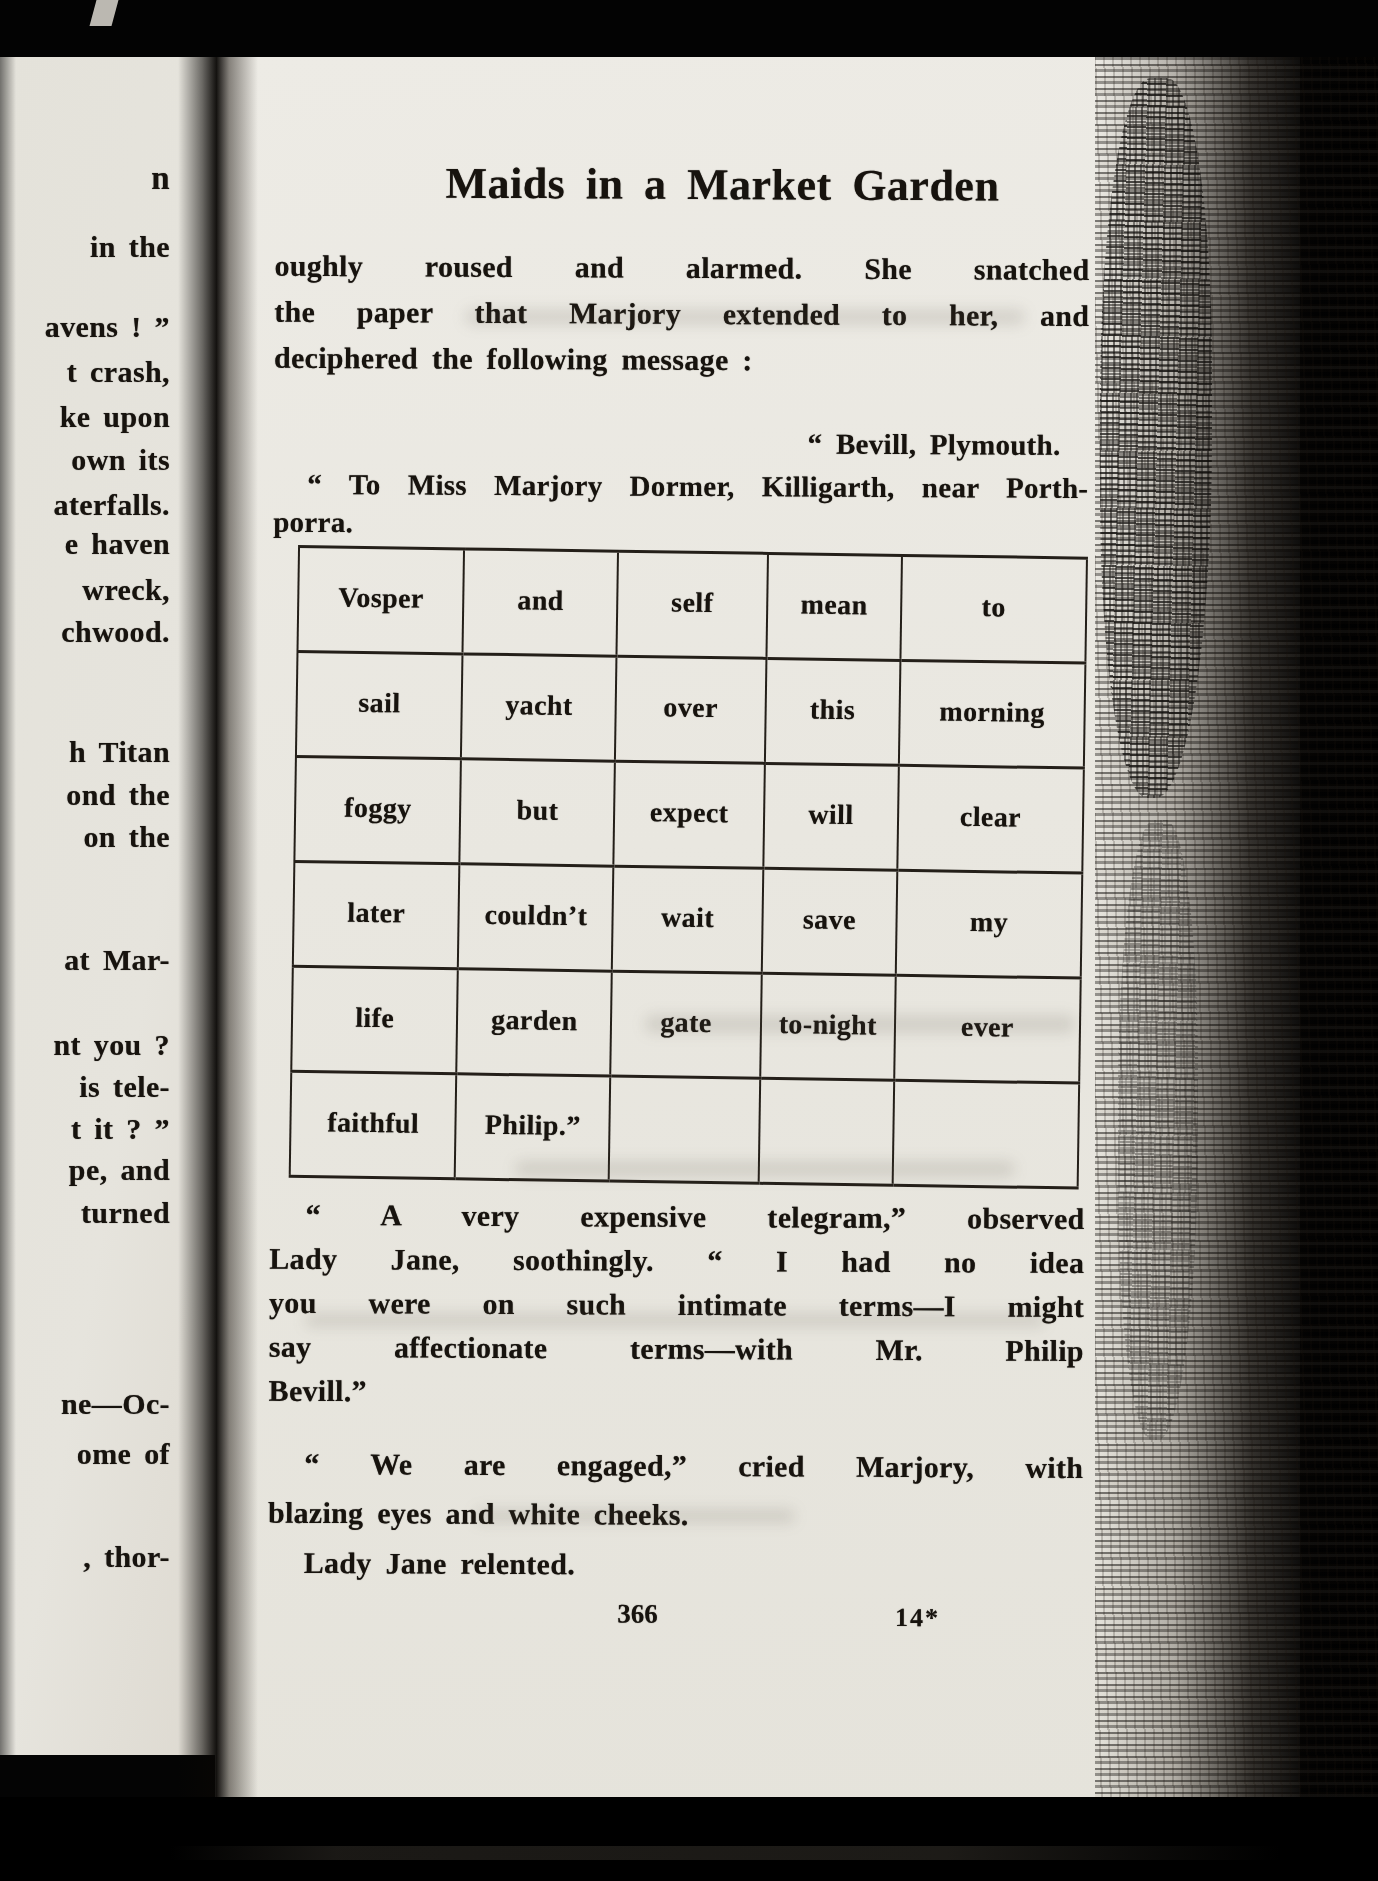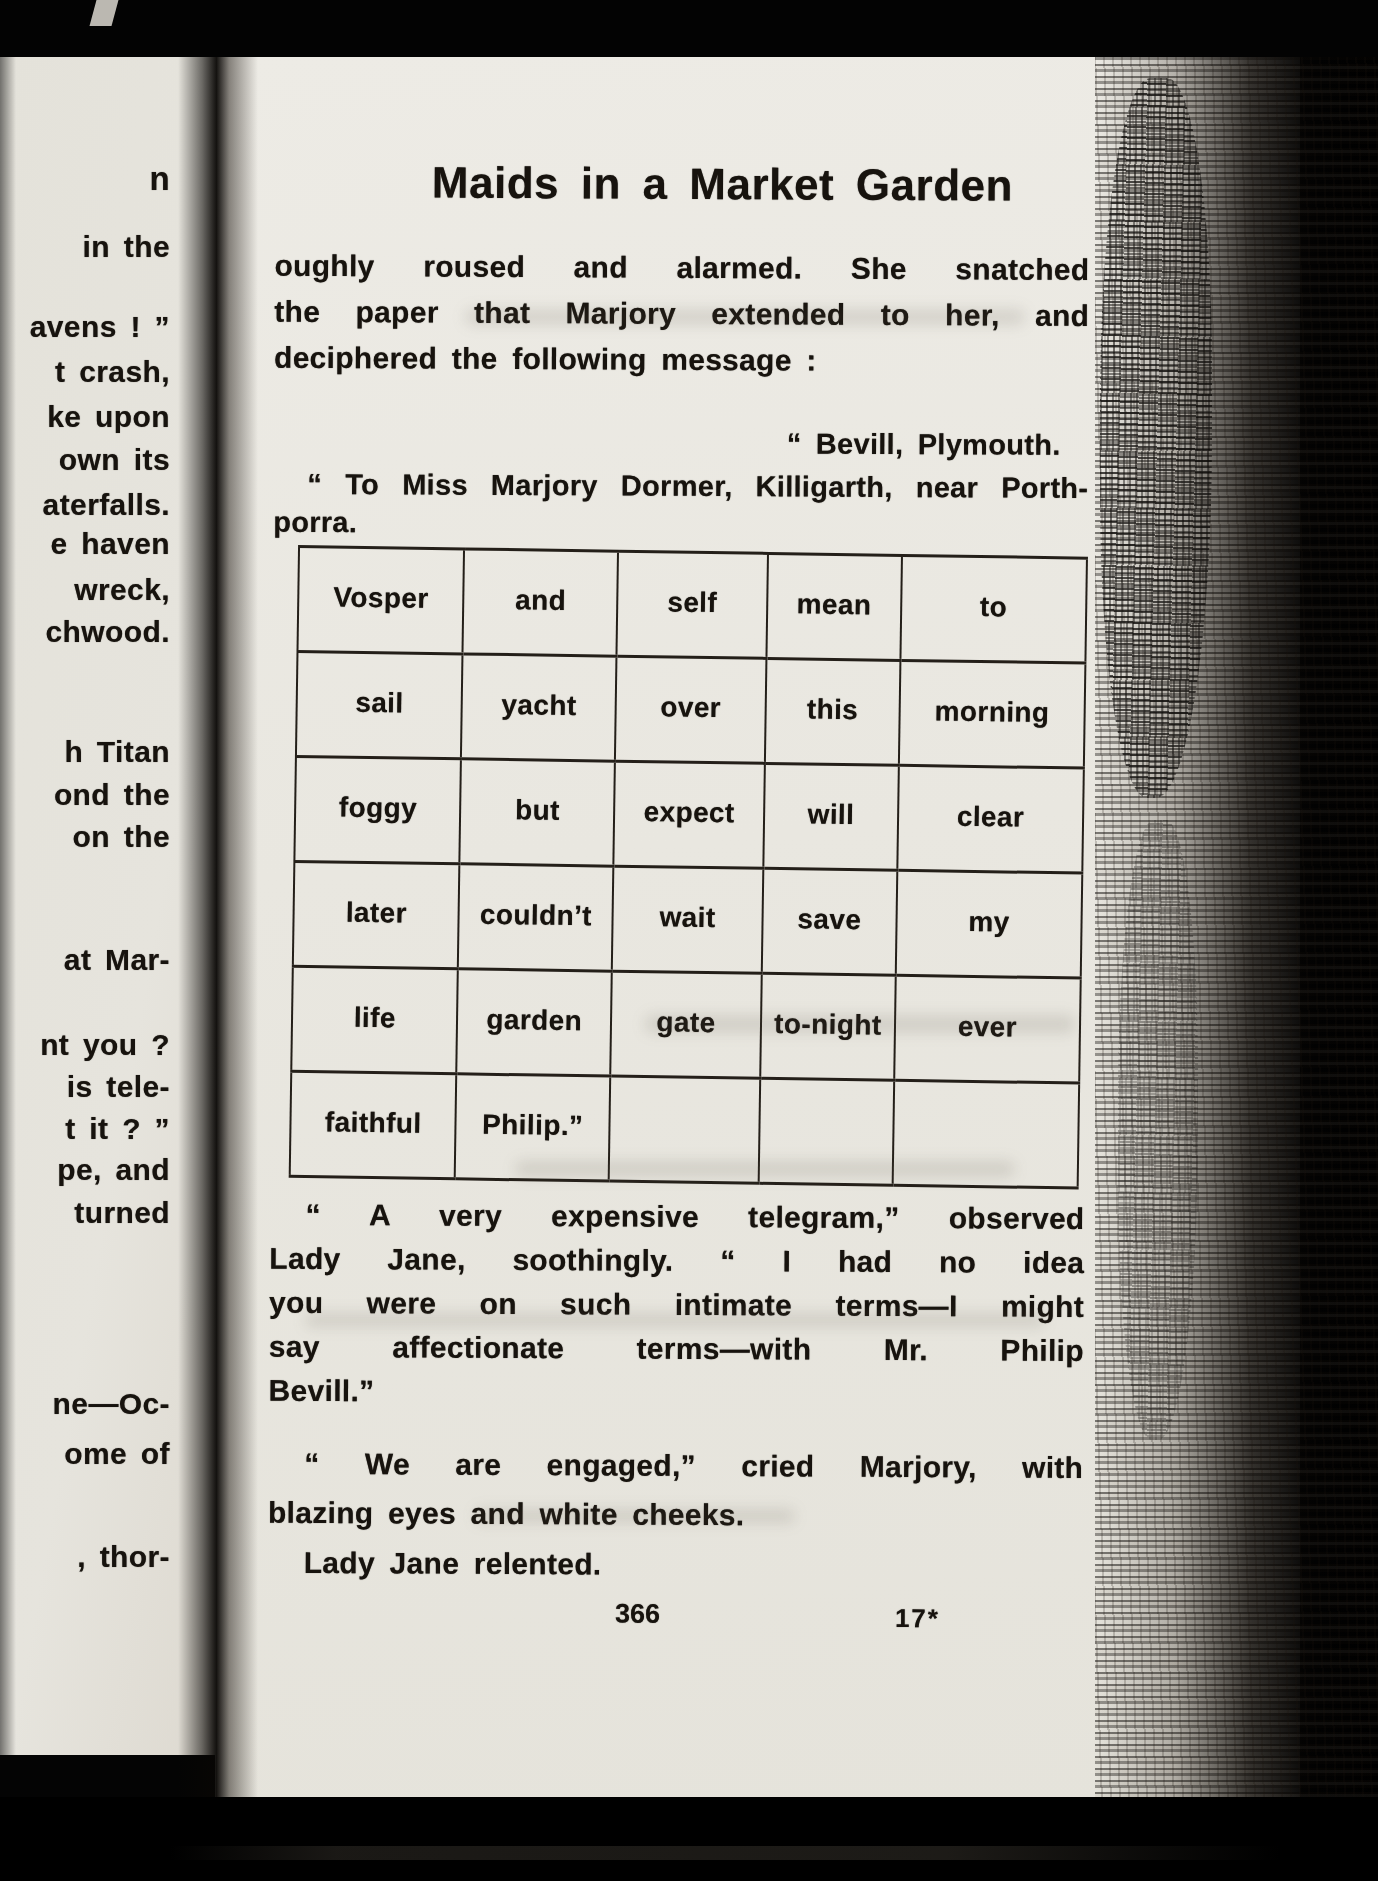--- a/index.html
+++ b/index.html
@@ -1,20 +1,20 @@
 <!DOCTYPE html>
 <html style="--paper: #e9e7e0; --ink: #17130e;"><head>
 <meta charset="utf-8">
 <style>
   :root { --paper:#e9e7e0; --paper2:#e4e2da; --ink:#17130e; }
   html,body { margin:0; padding:0; background:#040404; }
   .stage {
     position:relative; width:1378px; height:1881px; overflow:hidden;
     background:#040404;
-    font-family:Liberation Sans, sans-serif;
+    font-family:Liberation Serif, serif;
     color:var(--ink); font-weight:700;
   }
   
   .left-page {
     position:absolute; left:0; top:55px; width:215px; height:1700px;
     background:linear-gradient(100deg, var(--paper2) 0%, #e6e4dd 60%, #ddd9d0 100%);
     filter:blur(0.2px);
   }
   .left-page::after {
     content:""; position:absolute; inset:0; pointer-events:none;
@@ -227,21 +227,21 @@
       <div class="para indent-first" id="para3">
           <div class="tline">“ We are engaged,” cried Marjory, with</div>
           <div class="tline last">blazing eyes and white cheeks.</div>
         </div>
 
       <div class="para indent-first" id="para4">
           <div class="tline last">Lady Jane relented.</div>
         </div>
 
       <div class="folio">366</div>
-      <div class="sig-mark">17*</div>
+      <div class="sig-mark">14*</div>
     </div>
 
     <div class="sm sm1"></div>
     <div class="sm sm2"></div>
     <div class="sm sm3"></div>
     <div class="sm sm4"></div>
     <div class="sm sm5"></div>
   </div>
 
   <div class="gutter"></div>

